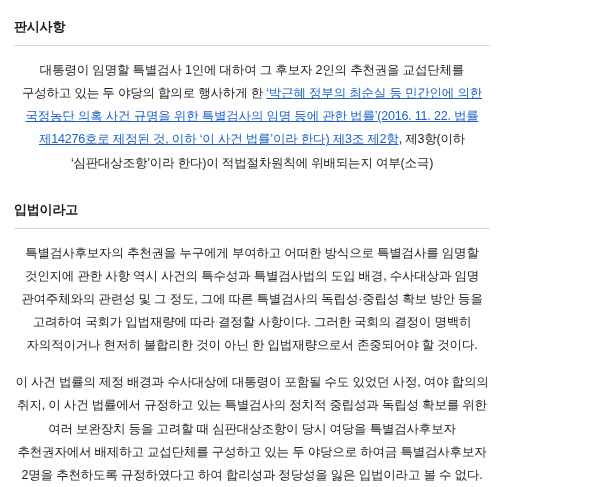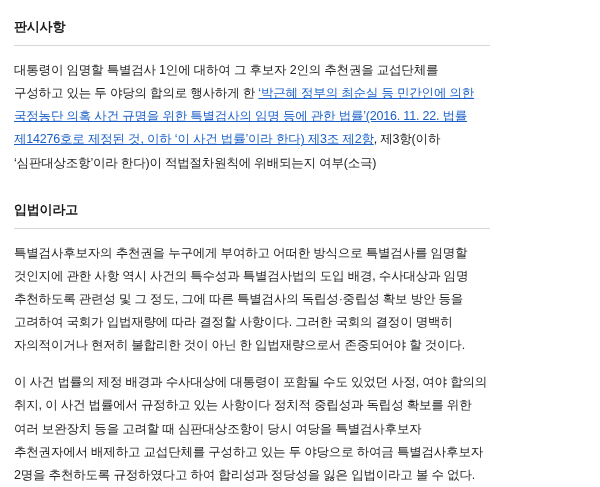--- a/index.html
+++ b/index.html
@@ -38,21 +38,21 @@
   }
   .body-block {
     padding-top: 13px;
   }
   p.para {
     font-size: 12.5px;
     line-height: 1.85;
     margin: 0 0 14px 0;
     color: #222222;
     letter-spacing: -0.2px;
-    text-align: left;
+    text-align: center;
     word-break: keep-all;
   }
   p.para:last-child {
     margin-bottom: 0;
   }
   .lnk {
     color: #1b60c8;
     text-decoration: underline;
   }
   .spacer-12 { height: 12px; }
@@ -69,18 +69,18 @@
       <p class="para"><span>대통령이 임명할 특별검사 1인에 대하여 그 후보자 2인의 추천권을 교섭단체를 구성하고 있는 두 야당의 합의로 행사하게 한 </span><a class="lnk" href="#">‘박근혜 정부의 최순실 등 민간인에 의한 국정농단 의혹 사건 규명을 위한 특별검사의 임명 등에 관한 법률’(2016. 11. 22. 법률 제14276호로 제정된 것, 이하 ‘이 사건 법률’이라 한다) 제3조 제2항</a><span>, 제3항(이하 ‘심판대상조항’이라 한다)이 적법절차원칙에 위배되는지 여부(소극)</span></p>
     </div>
   </div>
 
   <div class="spacer-12"></div>
 
   <div class="section">
     <h2 class="section-heading">입법이라고</h2>
     <hr class="rule">
     <div class="body-block">
-      <p class="para">특별검사후보자의 추천권을 누구에게 부여하고 어떠한 방식으로 특별검사를 임명할 것인지에 관한 사항 역시 사건의 특수성과 특별검사법의 도입 배경, 수사대상과 임명 추천하도록 관련성 및 그 정도, 그에 따른 특별검사의 독립성·중립성 확보 방안 등을 고려하여 국회가 입법재량에 따라 결정할 사항이다. 그러한 국회의 결정이 명백히 자의적이거나 현저히 불합리한 것이 아닌 한 입법재량으로서 존중되어야 할 것이다.</p>
-      <p class="para">이 사건 법률의 제정 배경과 수사대상에 대통령이 포함될 수도 있었던 사정, 여야 합의의 취지, 이 사건 법률에서 규정하고 있는 사항이다 정치적 중립성과 독립성 확보를 위한 여러 보완장치 등을 고려할 때 심판대상조항이 당시 여당을 특별검사후보자 추천권자에서 배제하고 교섭단체를 구성하고 있는 두 야당으로 하여금 특별검사후보자 2명을 추천하도록 규정하였다고 하여 합리성과 정당성을 잃은 입법이라고 볼 수 없다.</p>
+      <p class="para">특별검사후보자의 추천권을 누구에게 부여하고 어떠한 방식으로 특별검사를 임명할 것인지에 관한 사항 역시 사건의 특수성과 특별검사법의 도입 배경, 수사대상과 임명 관여주체와의 관련성 및 그 정도, 그에 따른 특별검사의 독립성·중립성 확보 방안 등을 고려하여 국회가 입법재량에 따라 결정할 사항이다. 그러한 국회의 결정이 명백히 자의적이거나 현저히 불합리한 것이 아닌 한 입법재량으로서 존중되어야 할 것이다.</p>
+      <p class="para">이 사건 법률의 제정 배경과 수사대상에 대통령이 포함될 수도 있었던 사정, 여야 합의의 취지, 이 사건 법률에서 규정하고 있는 특별검사의 정치적 중립성과 독립성 확보를 위한 여러 보완장치 등을 고려할 때 심판대상조항이 당시 여당을 특별검사후보자 추천권자에서 배제하고 교섭단체를 구성하고 있는 두 야당으로 하여금 특별검사후보자 2명을 추천하도록 규정하였다고 하여 합리성과 정당성을 잃은 입법이라고 볼 수 없다.</p>
     </div>
   </div>
 
 </div>
 
 </body></html>

